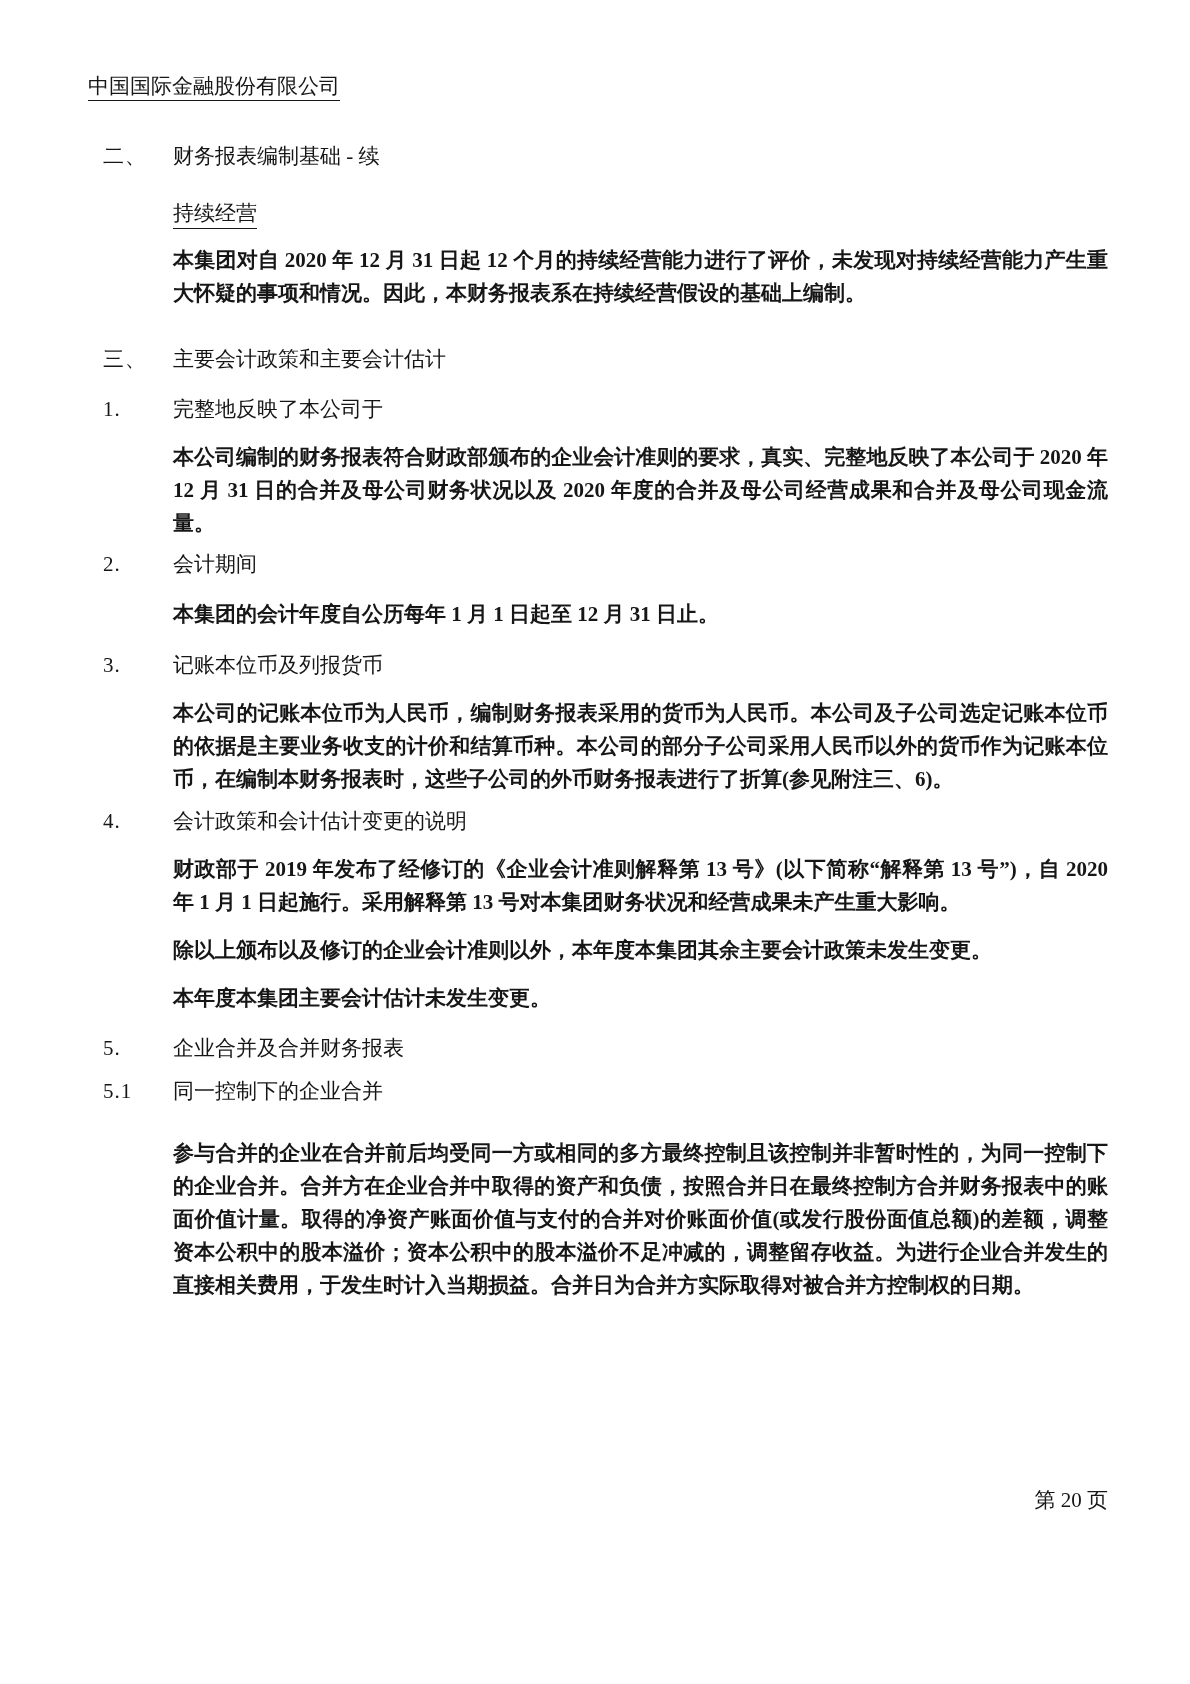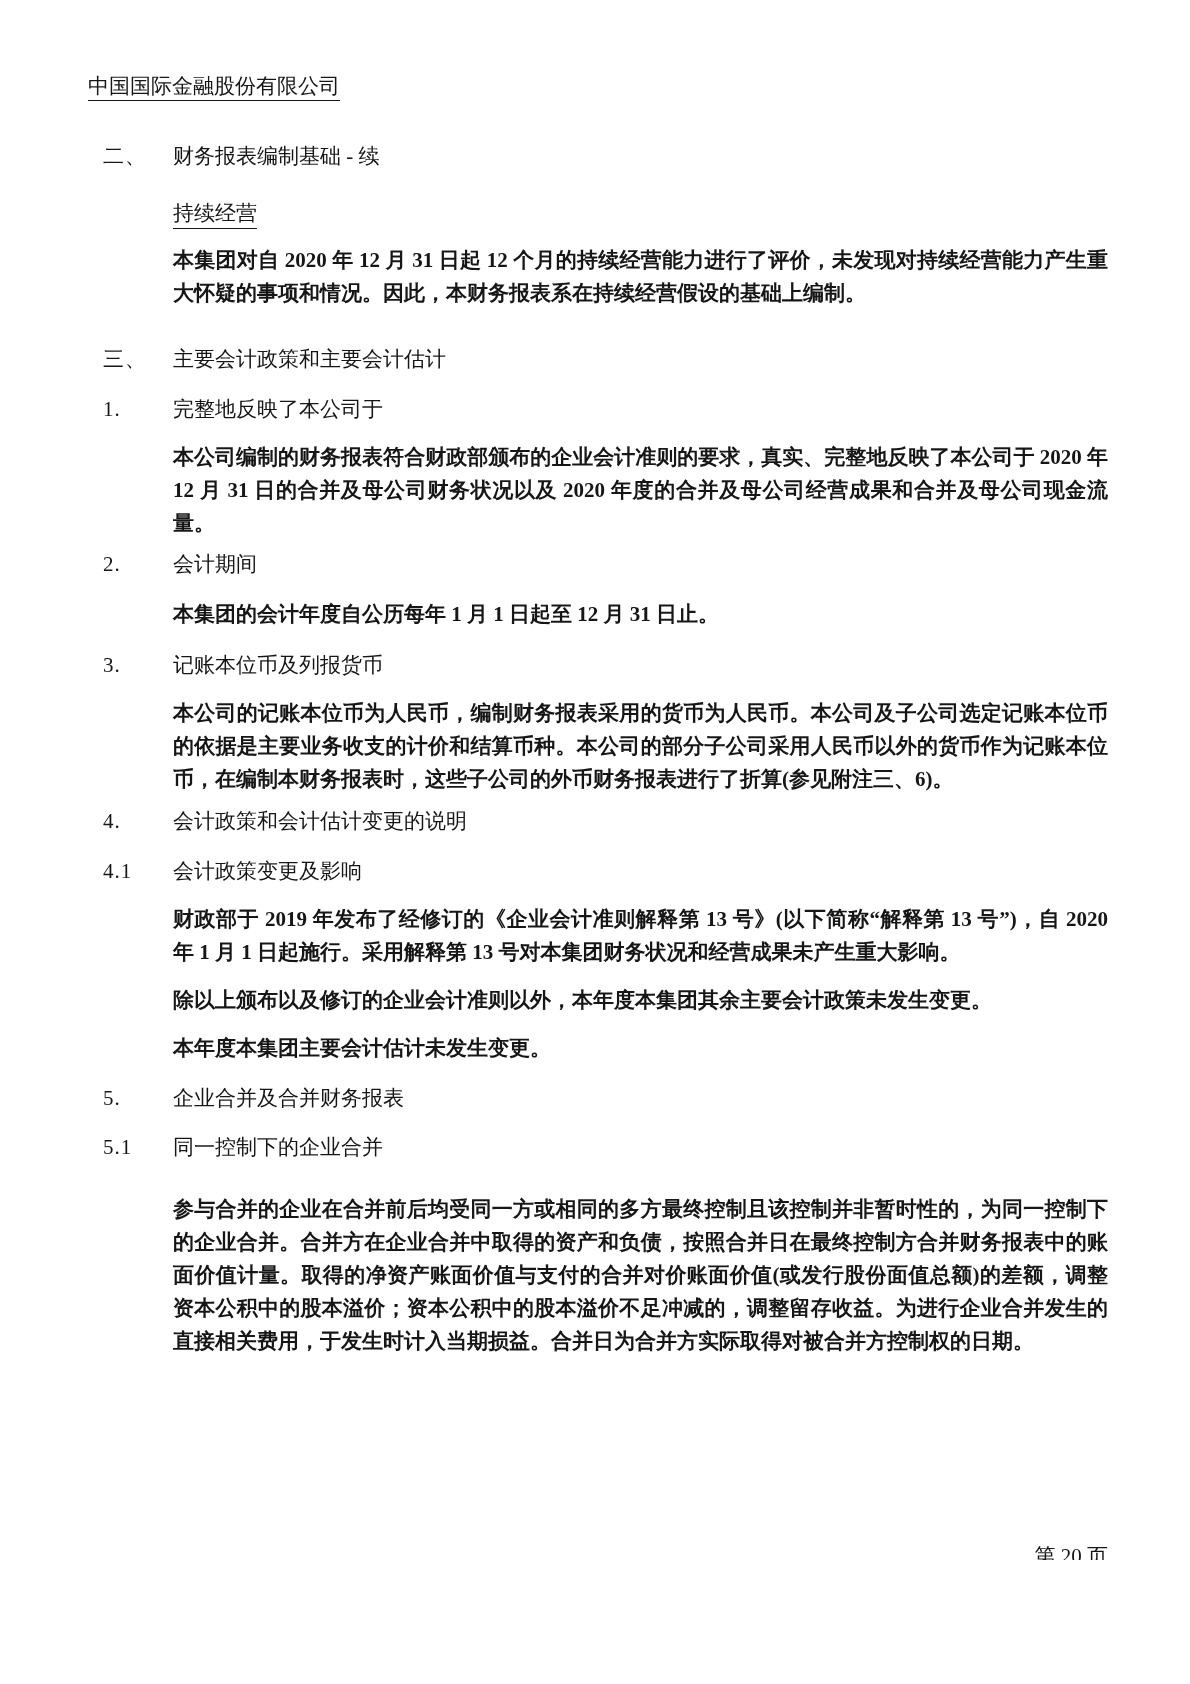--- a/index.html
+++ b/index.html
@@ -101,38 +101,34 @@
       <span>记账本位币及列报货币</span>
     </div>
 
     <p class="para" style="margin-top:15px">本公司的记账本位币为人民币，编制财务报表采用的货币为人民币。本公司及子公司选定记账本位币的依据是主要业务收支的计价和结算币种。本公司的部分子公司采用人民币以外的货币作为记账本位币，在编制本财务报表时，这些子公司的外币财务报表进行了折算(参见附注三、6)。</p>
 
     <div class="row" style="margin-top:9px">
       <span class="num">4.</span>
       <span>会计政策和会计估计变更的说明</span>
     </div>
 
-    <div class="row" style="margin-top:17px">
-      <span class="num">4.1</span>
-      <span>会计政策变更及影响</span>
-    </div>
 
     <p class="para" style="margin-top:15px">财政部于 2019 年发布了经修订的《企业会计准则解释第 13 号》(以下简称“解释第 13 号”)，自 2020 年 1 月 1 日起施行。采用解释第 13 号对本集团财务状况和经营成果未产生重大影响。</p>
 
     <p class="para" style="margin-top:15px">除以上颁布以及修订的企业会计准则以外，本年度本集团其余主要会计政策未发生变更。</p>
 
 
     <p class="para" style="margin-top:15px">本年度本集团主要会计估计未发生变更。</p>
 
     <div class="row" style="margin-top:17px">
       <span class="num">5.</span>
       <span>企业合并及合并财务报表</span>
     </div>
 
-    <div class="row" style="margin-top:16px">
+    <div class="row" style="margin-top:10px">
       <span class="num">5.1</span>
       <span>同一控制下的企业合并</span>
     </div>
 
     <p class="para" style="margin-top:29px">参与合并的企业在合并前后均受同一方或相同的多方最终控制且该控制并非暂时性的，为同一控制下的企业合并。合并方在企业合并中取得的资产和负债，按照合并日在最终控制方合并财务报表中的账面价值计量。取得的净资产账面价值与支付的合并对价账面价值(或发行股份面值总额)的差额，调整资本公积中的股本溢价；资本公积中的股本溢价不足冲减的，调整留存收益。为进行企业合并发生的直接相关费用，于发生时计入当期损益。合并日为合并方实际取得对被合并方控制权的日期。</p>
 
     <div class="footer">第 20 页</div>
 
   </div>
 </div>

